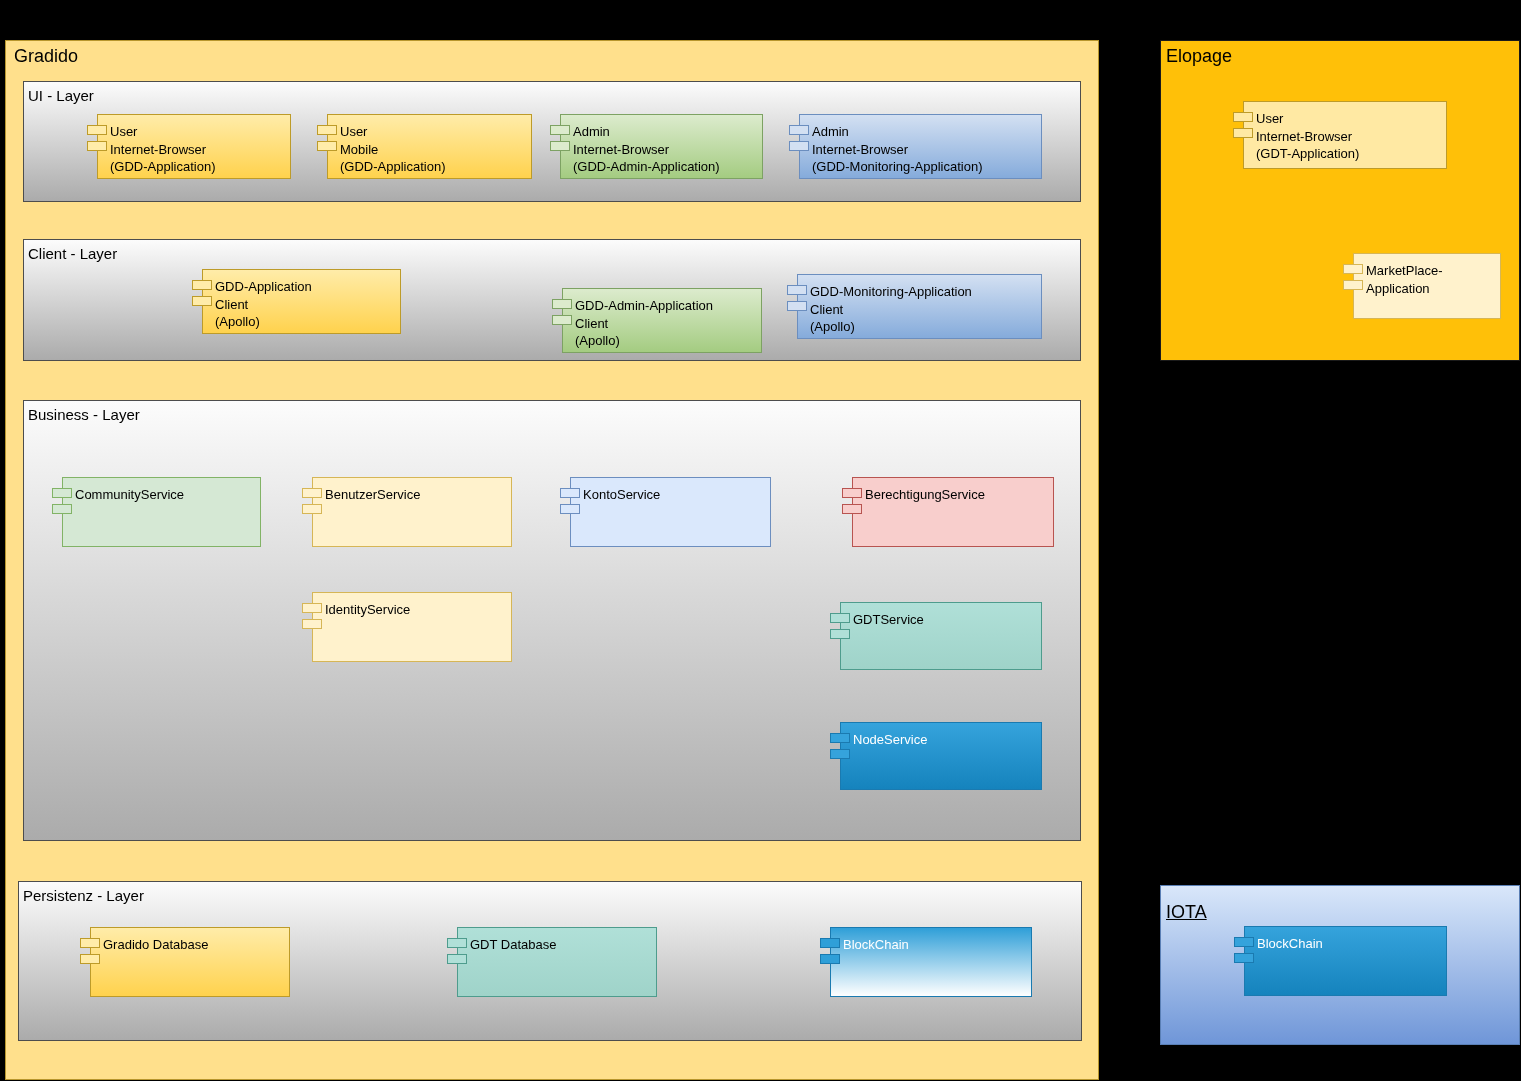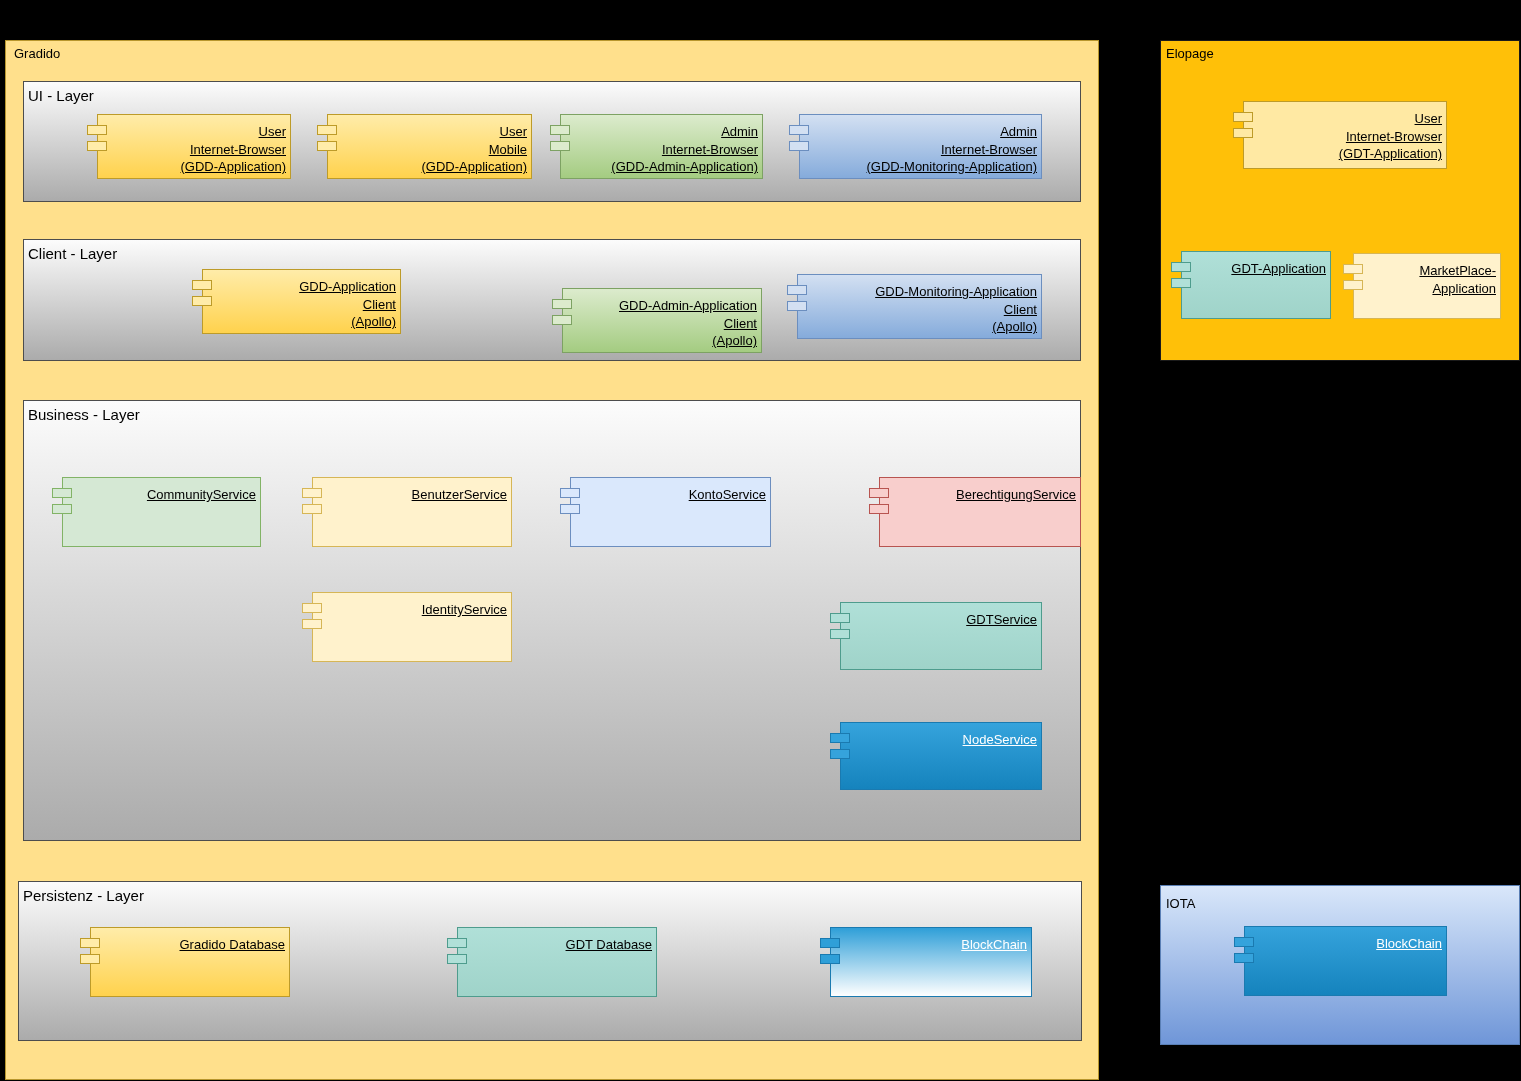--- a/index.html
+++ b/index.html
@@ -34,21 +34,21 @@
   .layer {
     position: absolute;
     box-sizing: border-box;
     background: linear-gradient(#fcfcfc, #ababab);
     border: 1px solid #4d4d4d;
   }
   .box-title {
     position: absolute;
     left: 8px;
     top: 5px;
-    font-size: 13px;
+    font-size: 18px;
     color: #000;
     white-space: nowrap;
   }
   .layer-title {
     position: absolute;
     left: 4px;
     top: 5px;
     font-size: 15px;
     color: #000;
     white-space: nowrap;
@@ -68,26 +68,25 @@
     border: 1px solid var(--bc);
     background: var(--f1);
   }
   .component .tab1 { top: 10px; }
   .component .tab2 { top: 26px; }
   .clabel {
     position: absolute;
     left: 12px;
     right: 4px;
     top: 8px;
-    text-align: right;
+    text-align: left;
     font-size: 13px;
     line-height: 1.35;
     color: #000;
     white-space: pre-line;
-    text-decoration: underline;
   }
   .c-yellow     { --bc:#bd9b29; --f1:#ffeca9; --f2:#ffd24d; }
   .c-green      { --bc:#7da263; --f1:#dcebcd; --f2:#a4cc81; }
   .c-blue       { --bc:#6b8ebf; --f1:#d3e0f2; --f2:#85abdb; }
   .c-lgreen     { --bc:#82b366; --f1:#d5e8d4; --f2:#d5e8d4; }
   .c-cream      { --bc:#d6b656; --f1:#fff2cc; --f2:#fff2cc; }
   .c-lblue      { --bc:#6c8ebf; --f1:#dae8fc; --f2:#dae8fc; }
   .c-pink       { --bc:#b85450; --f1:#f8cecc; --f2:#f8cecc; }
   .c-teal       { --bc:#4e9c8d; --f1:#b0e0d8; --f2:#9fd3c9; }
   .c-eloyellow  { --bc:#bd9b29; --f1:#ffe9a3; --f2:#ffe9a3; }
@@ -182,21 +181,21 @@
         <span class="tab tab2"></span>
         <div class="clabel">CommunityService</div>
       </div>
 
       <div class="component c-lblue" style="left:546px; top:76px; width:201px; height:70px;">
         <span class="tab tab1"></span>
         <span class="tab tab2"></span>
         <div class="clabel">KontoService</div>
       </div>
 
-      <div class="component c-pink" style="left:855px; top:76px; width:202px; height:70px;">
+      <div class="component c-pink" style="left:828px; top:76px; width:202px; height:70px;">
         <span class="tab tab1"></span>
         <span class="tab tab2"></span>
         <div class="clabel">BerechtigungService</div>
       </div>
 
       <div class="component c-cream" style="left:288px; top:191px; width:200px; height:70px;">
         <span class="tab tab1"></span>
         <span class="tab tab2"></span>
         <div class="clabel">IdentityService</div>
       </div>
@@ -241,36 +240,31 @@
     <div class="box-title" style="left:5px;">Elopage</div>
 
     <div class="component c-eloyellow" style="left:82px; top:60px; width:204px; height:68px;">
       <span class="tab tab1"></span>
       <span class="tab tab2"></span>
       <div class="clabel">User
 Internet-Browser
 (GDT-Application)</div>
     </div>
 
-    <div class="component c-teal" style="left:20px; top:210px; width:150px; height:68px;">
-      <span class="tab tab1"></span>
-      <span class="tab tab2"></span>
-      <div class="clabel">GDT-Application</div>
-    </div>
 
     <div class="component c-cream" style="left:192px; top:212px; width:148px; height:66px;">
       <span class="tab tab1"></span>
       <span class="tab tab2"></span>
       <div class="clabel">MarketPlace-
 Application</div>
     </div>
   </div>
 
   <div class="container iota-box" style="left:1160px; top:885px; width:360px; height:160px;">
-    <div class="box-title" style="left:5px; top:10px;">IOTA</div>
+    <div class="box-title" style="left:5px; top:16px;text-decoration:underline;">IOTA</div>
 
     <div class="component c-strongblue" style="left:83px; top:40px; width:203px; height:70px;">
       <span class="tab tab1"></span>
       <span class="tab tab2"></span>
       <div class="clabel">BlockChain</div>
     </div>
   </div>
 
 </div>
 

